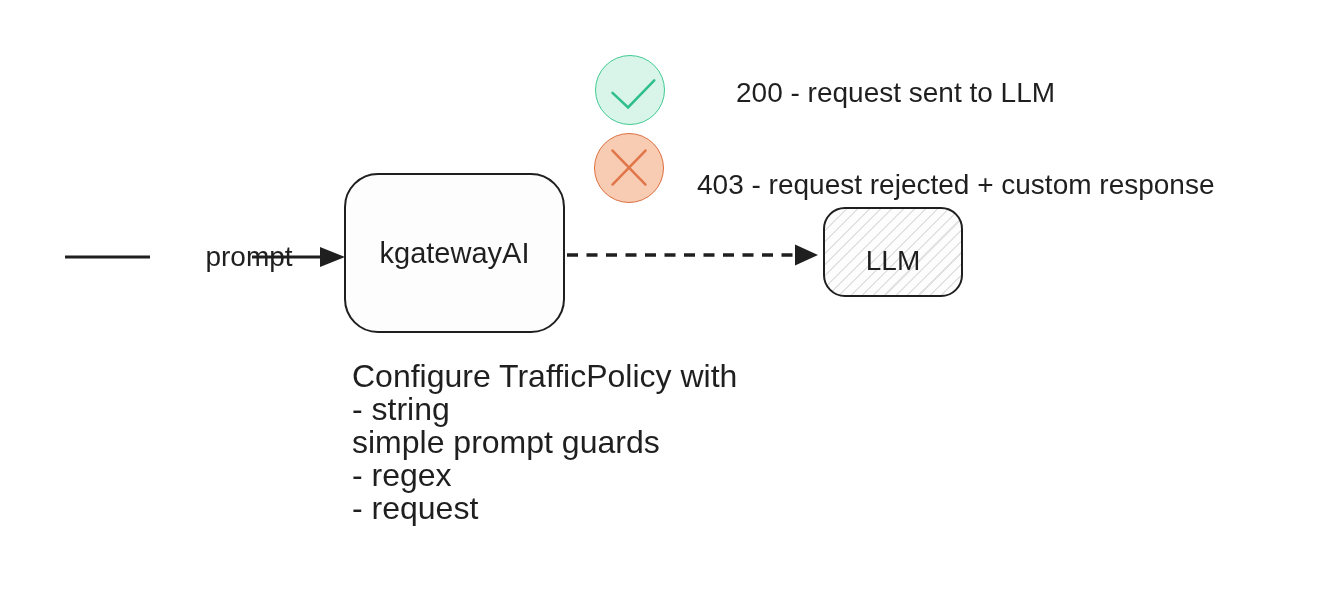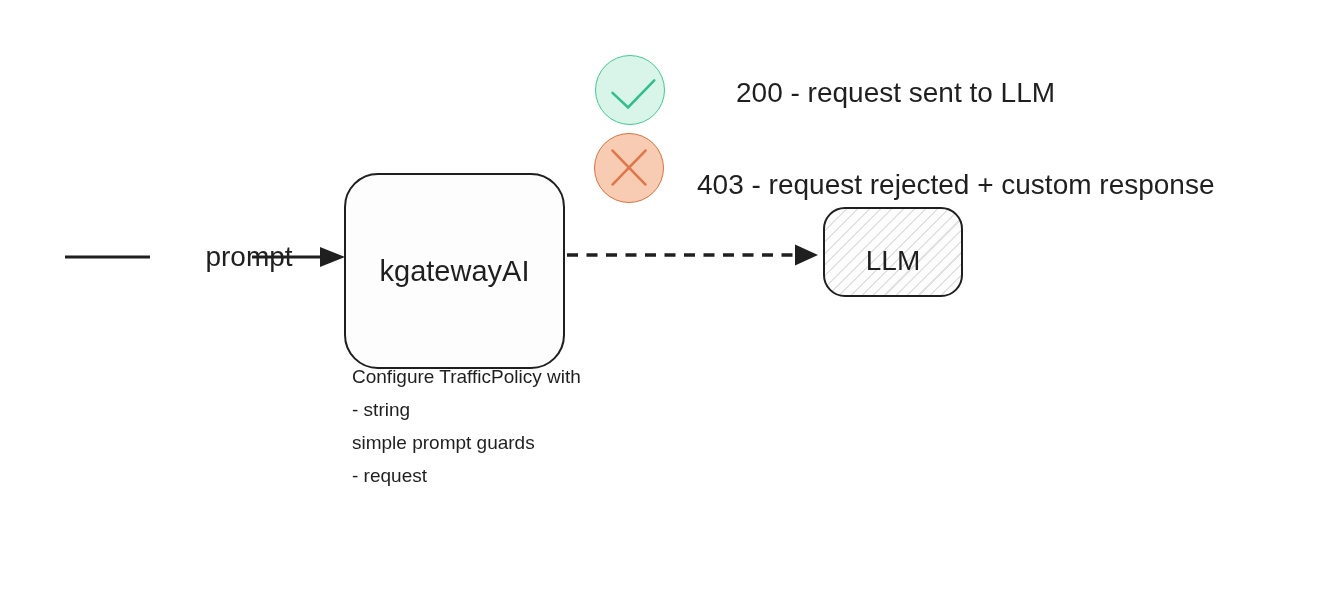--- a/index.html
+++ b/index.html
@@ -33,21 +33,21 @@
     left:150px;top:242px;width:102px;height:30px;
     line-height:30px;text-align:center;margin-left:48px;
   }
   .node{
     position:absolute;
     border:2.5px solid var(--ink);
     background:var(--node-bg);
     display:flex;align-items:center;justify-content:center;
   }
   .gateway-node{
-    left:344px;top:173px;width:221px;height:196px;
+    left:344px;top:173px;width:221px;height:160px;
     border-radius:34px;
   }
   .gateway-node .node-label{font-size:29px;}
   .llm-node{
     left:823px;top:207px;width:140px;height:90px;
     border-radius:22px;
     background-color:var(--node-bg);
     background-image:repeating-linear-gradient(135deg,
       transparent 0px, transparent 6.5px,
       var(--hatch) 6.5px, var(--hatch) 8px);
@@ -66,21 +66,21 @@
   .circle-rejected{
     left:594px;top:133px;
     background:var(--rejected-fill);
     border:1.5px solid var(--rejected-stroke);
   }
   .legend-text{height:34px;line-height:34px;}
   .legend-text.success{left:700px;top:76px;margin-left:36px;}
   .legend-text.rejected{left:697px;top:168px;}
   .caption{
     position:absolute;left:352px;top:360px;
-    font-size:19px;line-height:33px;
+    font-size:32px;line-height:33px;
   }
   .caption-line{white-space:pre;}
 </style>
 </head>
 <body>
 
 <div class="canvas">
 
   <svg class="arrow-layer" viewBox="0 0 1326 594" xmlns="http://www.w3.org/2000/svg" aria-hidden="true">
 
@@ -118,16 +118,17 @@
       <line x1="18" y1="17" x2="52" y2="52" stroke="var(--rejected-icon)" stroke-width="2.6" stroke-linecap="round"></line>
       <line x1="52" y1="17" x2="18" y2="52" stroke="var(--rejected-icon)" stroke-width="2.6" stroke-linecap="round"></line>
     </svg>
   </div>
   <div class="label legend-text rejected">403 - request rejected + custom response</div>
 
   <div class="caption">
     <div class="caption-line">Configure TrafficPolicy with</div>
     <div class="caption-line">- string</div>
     <div class="caption-line">simple prompt guards</div>
+    <div class="caption-line">- regex</div>
     <div class="caption-line">- request</div>
   </div>
 
 </div>
 
 </body></html>

